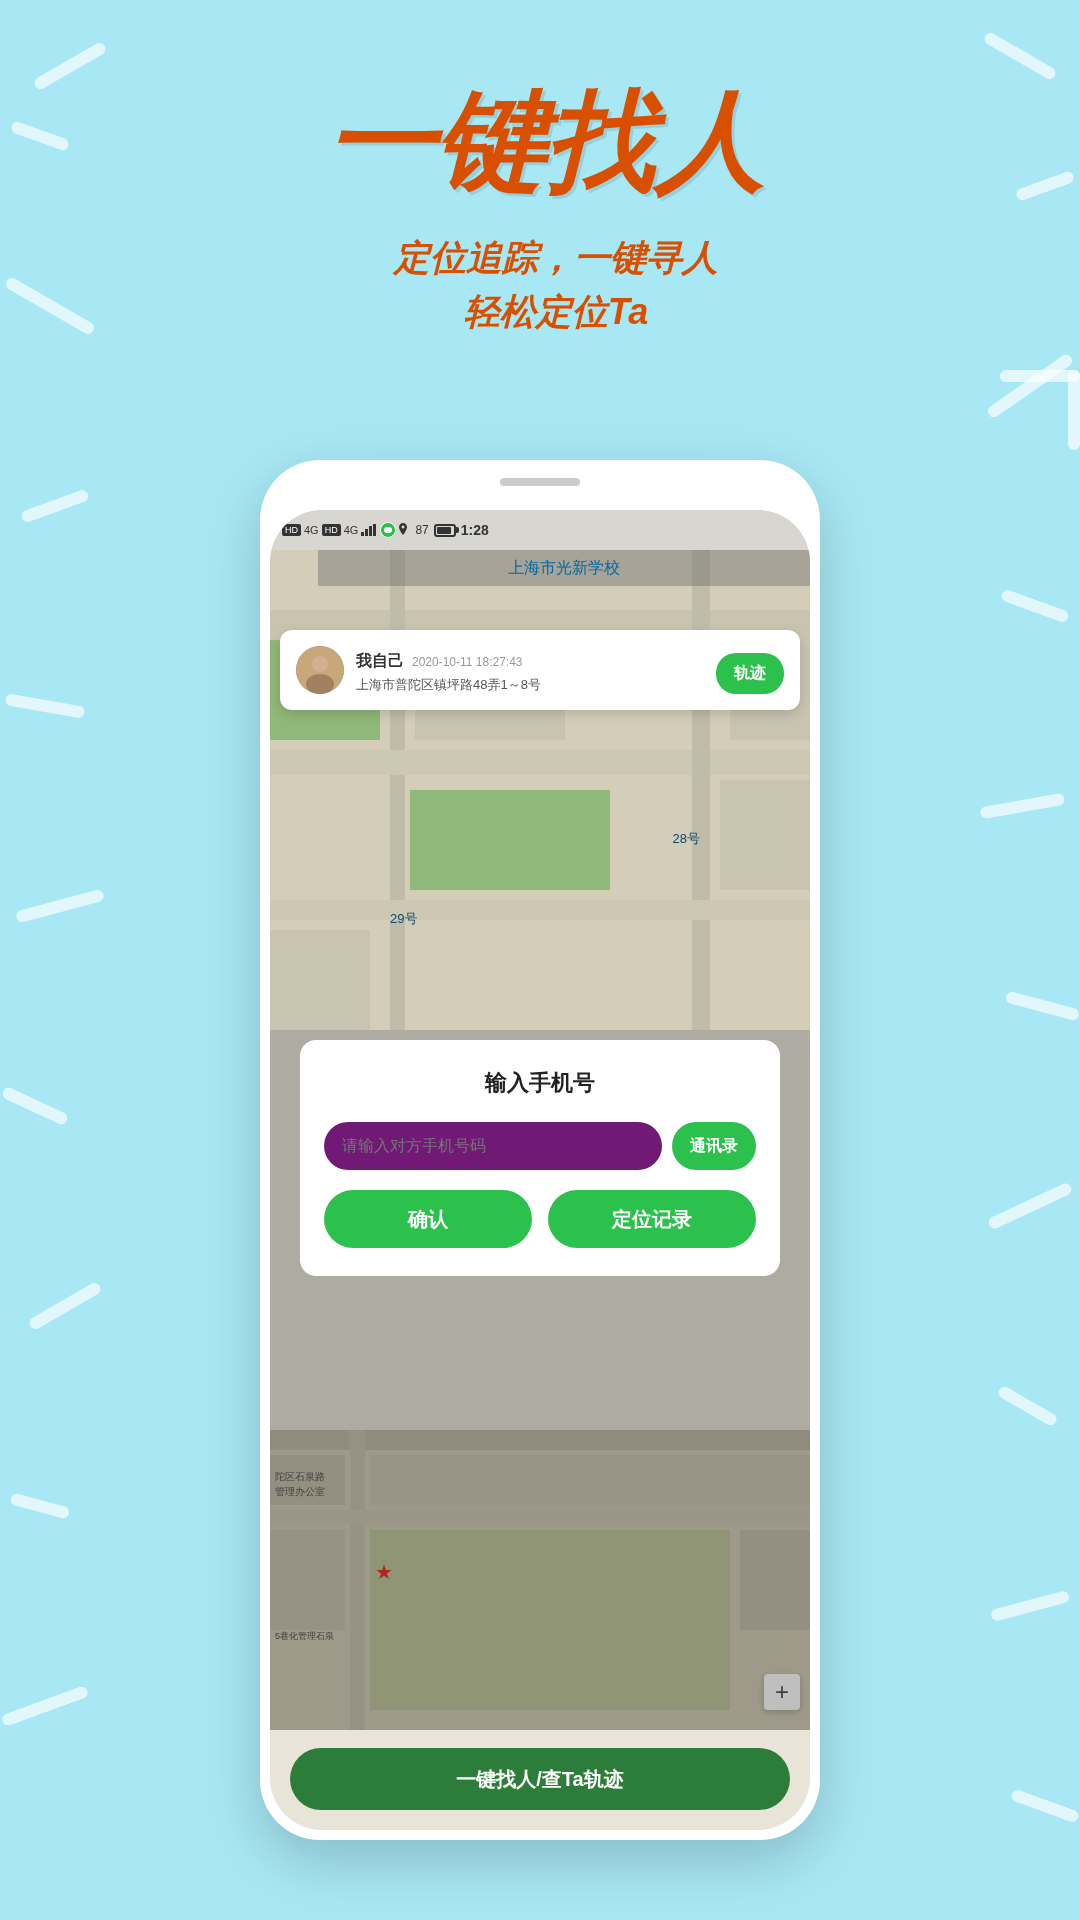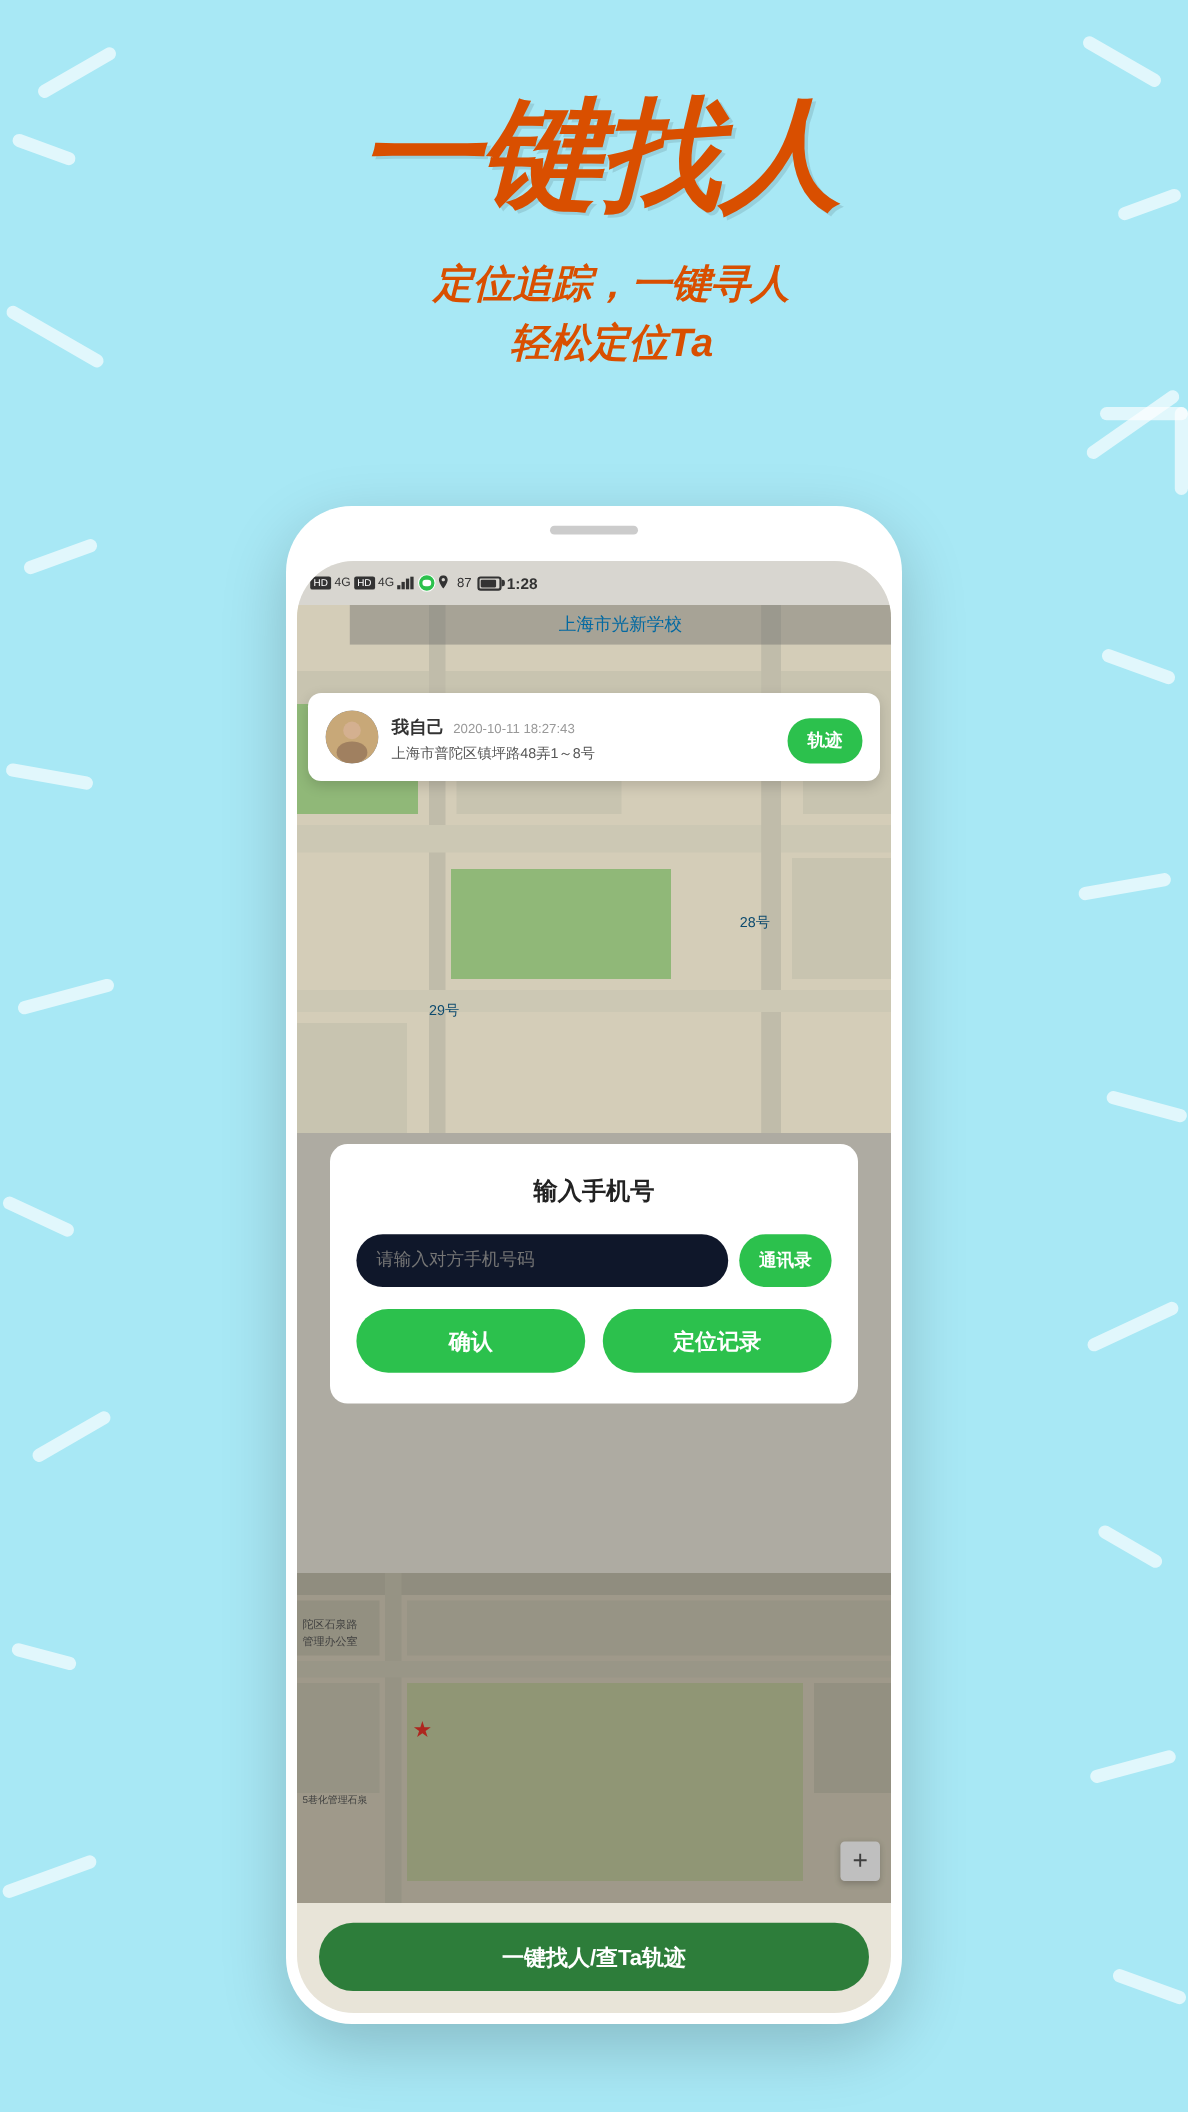--- a/index.html
+++ b/index.html
@@ -259,21 +259,21 @@
     .input-row {
       display: flex;
       gap: 10px;
       margin-bottom: 20px;
       align-items: center;
     }
 
     .phone-input {
       flex: 1;
       height: 48px;
-      background: #0f172a;
+      background: #701a75;
       border: none;
       border-radius: 24px;
       padding: 0 18px;
       font-size: 16px;
       color: #aaa;
       outline: none;
     }
 
     .contacts-btn {
       background: #2cc14d;

